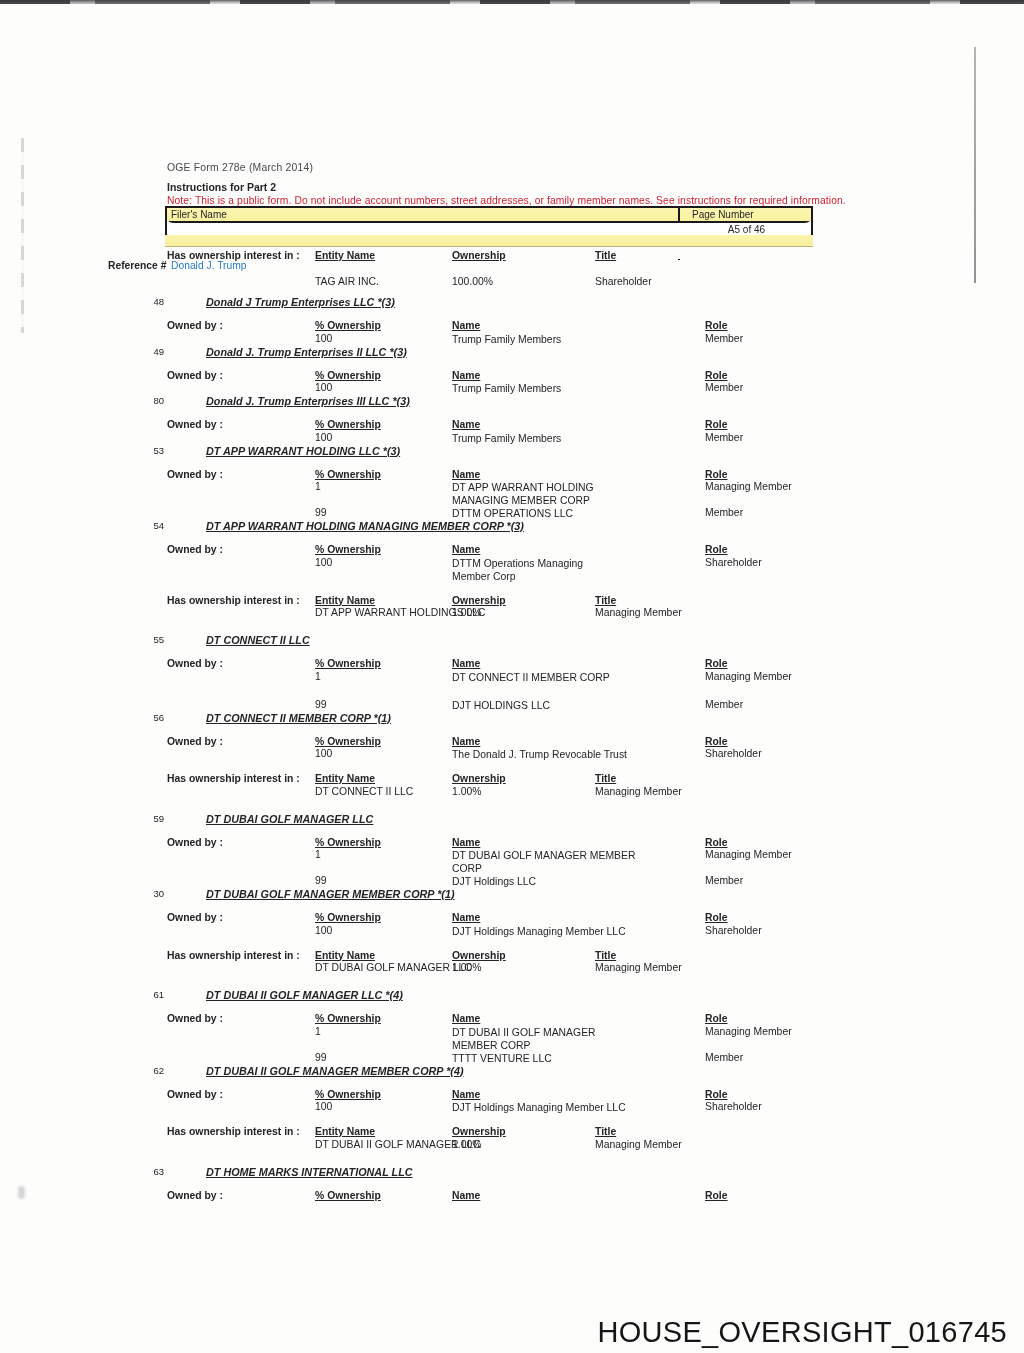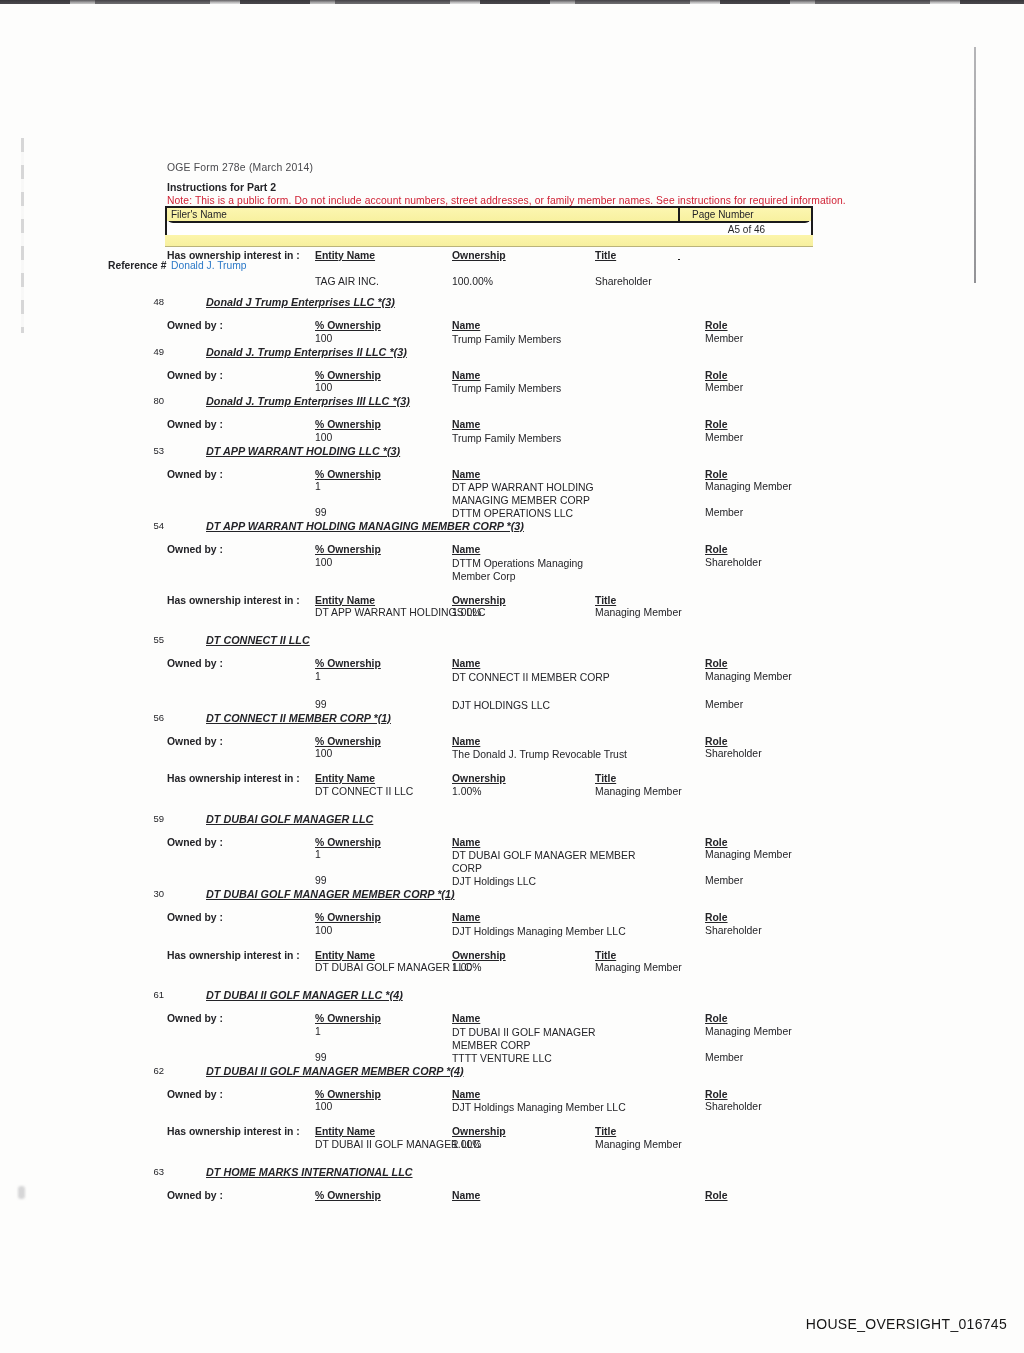--- a/index.html
+++ b/index.html
@@ -81,21 +81,21 @@
 
   .interest-block { margin-top:12px; margin-bottom:14px; }
 
   
   .intro { position:absolute; left:0; top:250px; }
   .intro .r2 { top:12.5px; }
   .intro .row { height:13px; }
 
   .entities { position:absolute; left:0; top:296px; width:1024px; }
 
-  .footer-id { position:absolute; right:17px; top:1316px; font-size:14px;
+  .footer-id { position:absolute; right:17px; top:1316px; font-size:29px;
     color:#161616; letter-spacing:.3px; font-family:"Liberation Sans",sans-serif; }
 </style>
 </head>
 <body>
 
 <div class="page">
 
   <div class="scan">
 
     <div class="form-line txt">OGE Form 278e (March 2014)</div>

